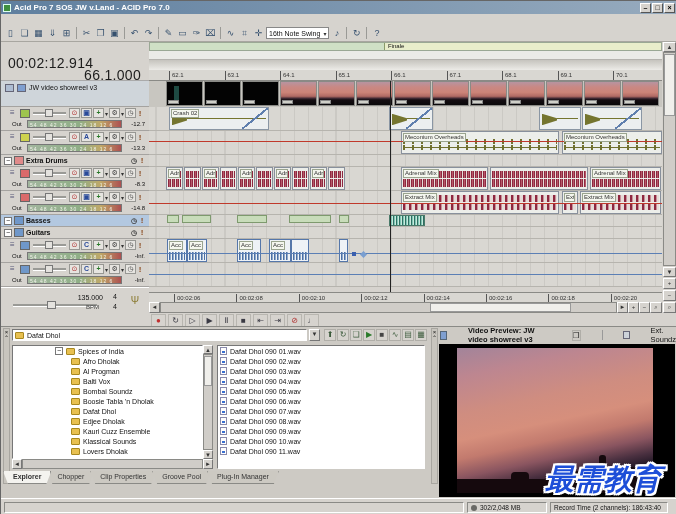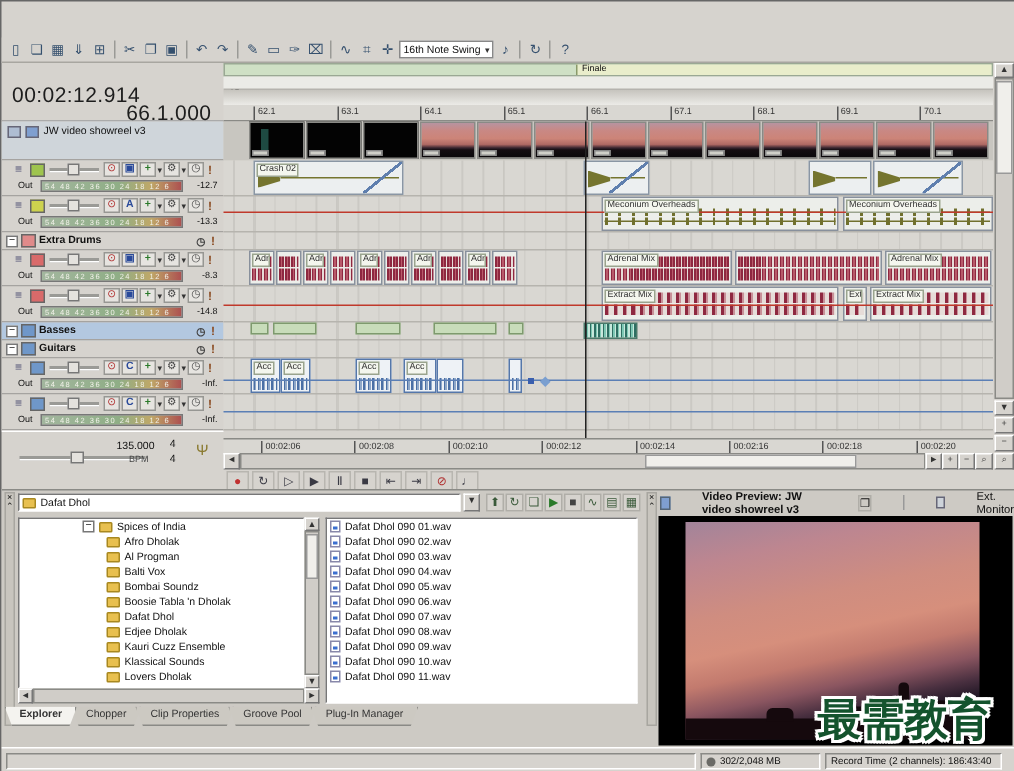--- a/index.html
+++ b/index.html
@@ -75,28 +75,37 @@
   .ebtn{width:12px;height:12px;border:1px solid #b0aea8;background:#d6d3ce;font-size:8px;line-height:10px;text-align:center;color:#3a5a3a}
   .pane{position:absolute;background:#fff;border:1px solid;border-color:#777 #fff #fff #777;overflow:hidden}
   .titem,.fitem{display:flex;align-items:center;gap:3px;height:10px;font-size:7px;white-space:nowrap;padding-left:2px}
   .wavico{width:7px;height:8px;background:#fff;border:1px solid #88a;position:relative}
   .wavico::after{content:"";position:absolute;left:1px;top:3px;right:1px;height:2px;background:#3a6fd0}
   .tab{position:relative;height:13px;padding:0 9px;font-size:7px;line-height:12px;background:#ccc9c2;border:1px solid #8a8a86;border-top:0;clip-path:polygon(0 0,100% 0,calc(100% - 5px) 100%,5px 100%);margin-left:-4px;color:#333}
   .tab.active{background:#f4f3ef;font-weight:bold;z-index:2}
   
   .vhead{position:absolute;height:14px;display:flex;align-items:center;gap:21px;font-size:7.5px;font-weight:bold}
   .sil{position:absolute;background:#15090d}
-  .watermark{position:absolute;font-family:"DejaVu Serif",serif;font-weight:bold;font-size:29px;color:#14532d;z-index:60;text-shadow:-2px -2px 0 #fff,2px -2px 0 #fff,-2px 2px 0 #fff,2px 2px 0 #fff,0 2px 0 #fff,2px 0 0 #fff,0 -2px 0 #fff,-2px 0 0 #fff;white-space:nowrap}
+  .watermark{position:absolute;font-family:"DejaVu Serif",serif;font-weight:bold;font-style:italic;font-size:29px;color:#1d4ed8;z-index:60;text-shadow:-2px -2px 0 #fff,2px -2px 0 #fff,-2px 2px 0 #fff,2px 2px 0 #fff,0 2px 0 #fff,2px 0 0 #fff,0 -2px 0 #fff,-2px 0 0 #fff;white-space:nowrap}
   .statusbar{position:absolute;left:0;right:0;bottom:0;height:17px;background:#d6d3ce;border-top:1px solid #fff;font-size:6.5px}
 </style>
 </head>
 <body>
 
 <div class="app">
 
+  <div class="titlebar">
+    <span class="appico"></span>
+    <span>Acid Pro 7 SOS JW v.Land - ACID Pro 7.0</span>
+    <span class="winbtns">
+      <span class="winbtn">–</span>
+      <span class="winbtn">□</span>
+      <span class="winbtn">×</span>
+    </span>
+  </div>
 
   <div class="toolbar" id="toolbar">
       <div class="ticon">▯</div>
       <div class="ticon">❏</div>
       <div class="ticon">▦</div>
       <div class="ticon">⇓</div>
       <div class="ticon">⊞</div>
       <div class="tsep"></div>
       <div class="ticon">✂</div>
       <div class="ticon">❐</div>
@@ -740,21 +749,21 @@
   <div class="grip" style="left:430px;top:327px;height:156px">
       <div class="gx">×</div>
       <div class="gx">⌃</div>
     </div>
   <div class="vhead" style="left:439px;top:327px;width:236px">
     <span style="width:10px;height:9px;background:#7f9fd0;border:1px solid #567"></span>
     <span>Video Preview: JW video showreel v3</span>
     <span style="margin-left:auto;width:12px;height:11px;border:1px solid #b0aea8;text-align:center;line-height:10px;font-weight:normal">❐</span>
     <span style="width:1px;height:10px;background:#999"></span>
     <span style="width:9px;height:8px;background:#cdd3da;border:1px solid #667"></span>
-    <span style="font-weight:normal">Ext. Monitor</span>
+    <span style="font-weight:normal">Ext. Soundz</span>
   </div>
   <div class="ab" style="left:438px;top:343px;width:236px;height:153px;background:#000">
     <div class="ab" style="left:18px;top:4px;width:196px;height:145px;background:linear-gradient(168deg,#a2849a 0%,#bd8690 16%,#cf8d80 36%,#d68f7c 50%,#c27a6e 60%,#8a5560 70%,#4a3040 78%,#221826 84%,#140e14 100%)">
       <div class="sil" style="left:0;bottom:0;width:100%;height:14px"></div>
       <div class="sil" style="left:96px;bottom:10px;width:30px;height:12px;border-radius:4px 4px 0 0"></div>
       <div class="sil" style="left:142px;bottom:12px;width:7px;height:26px;border-radius:3px 3px 0 0"></div>
       <div class="sil" style="left:158px;bottom:12px;width:22px;height:14px;border-radius:5px 5px 0 0"></div>
       <div class="sil" style="left:54px;bottom:12px;width:18px;height:9px;border-radius:4px 4px 0 0"></div>
     </div>
   </div>

